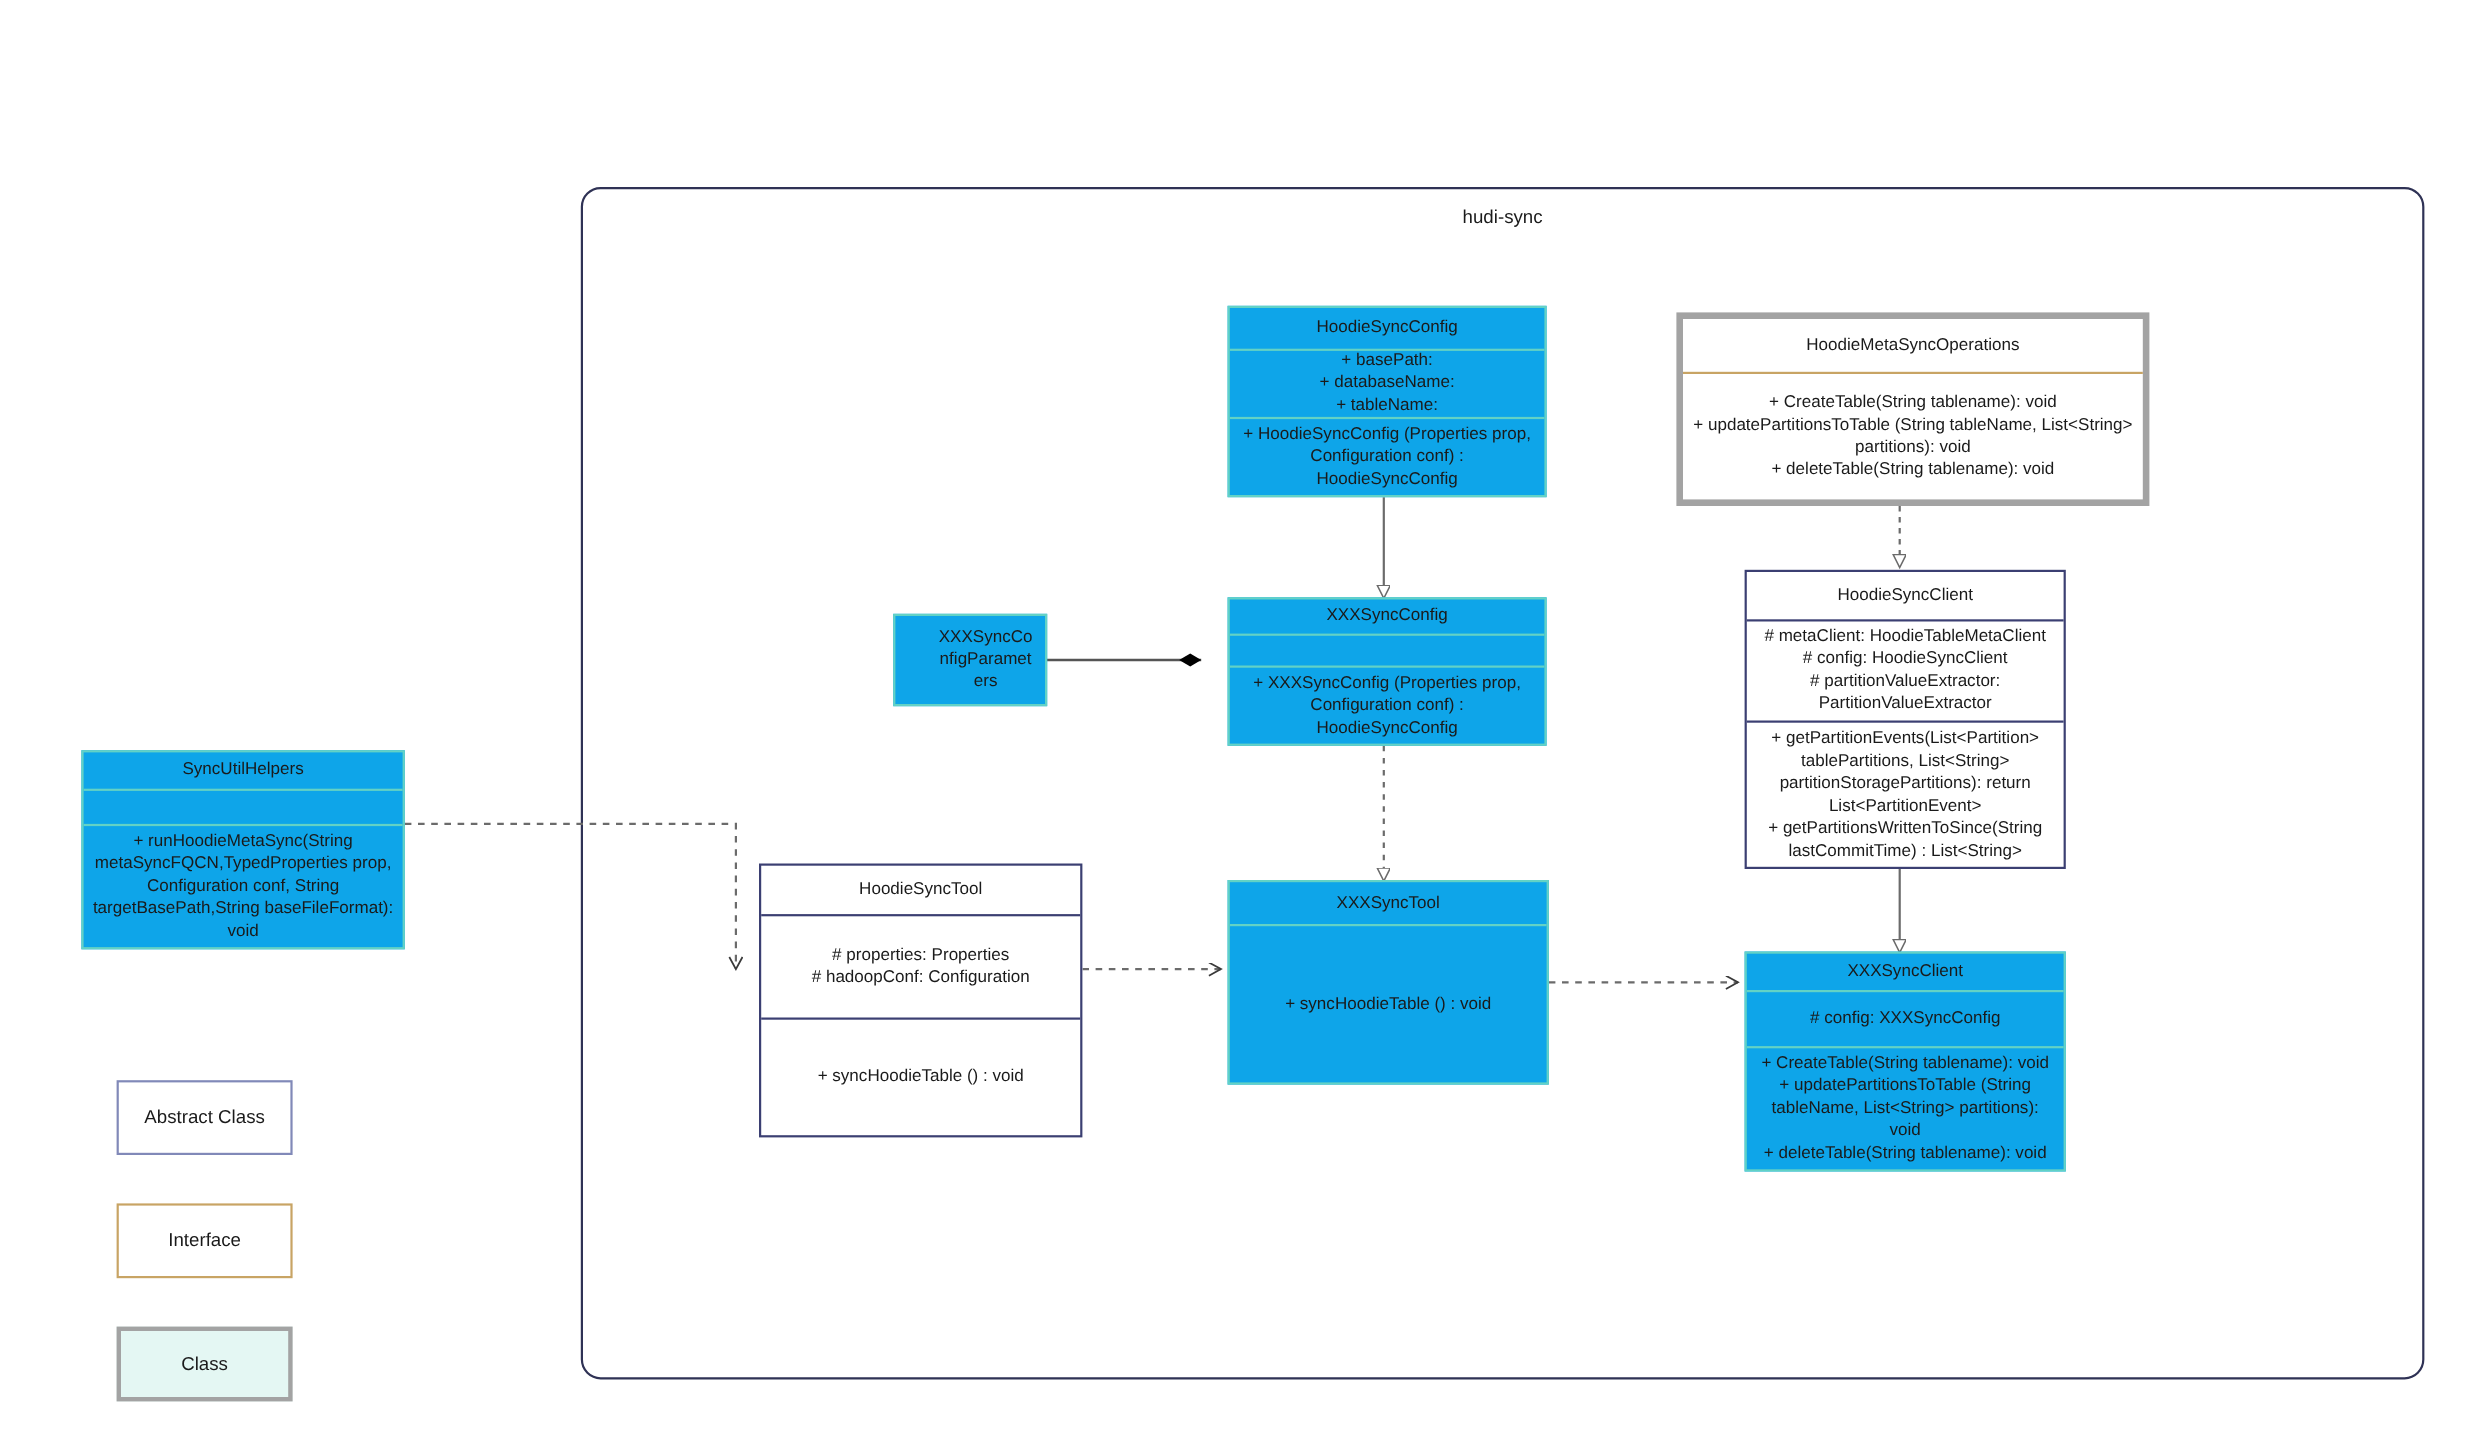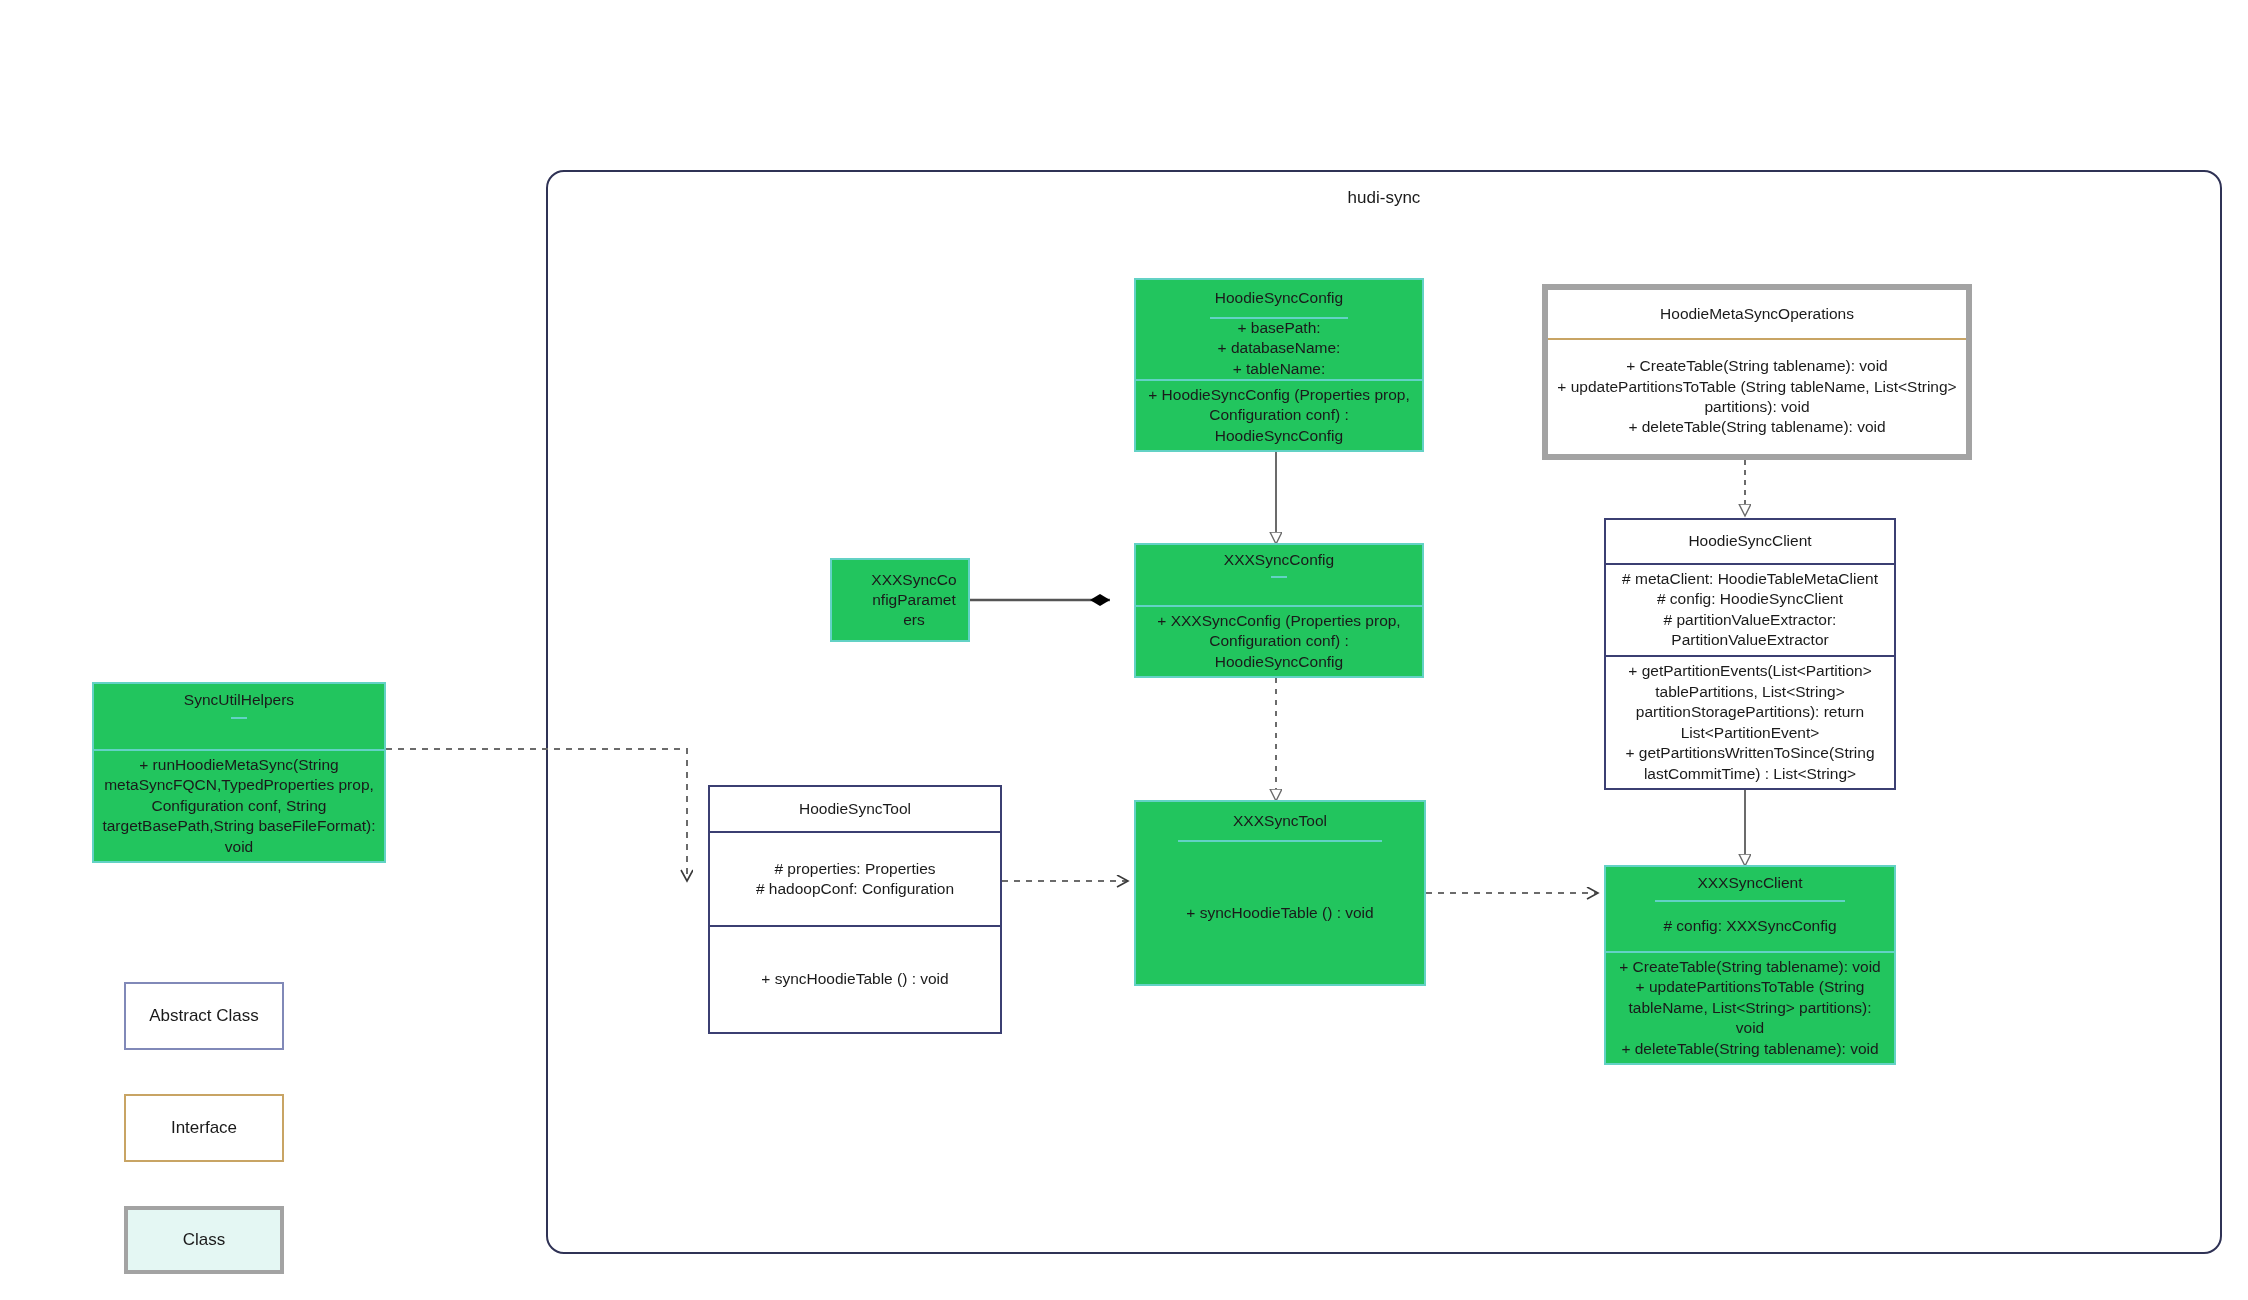--- a/index.html
+++ b/index.html
@@ -10,21 +10,21 @@
   body {
     width: 2248px;
     height: 1300px;
     position: relative;
     overflow: hidden;
     font-family: "Liberation Sans", sans-serif;
     color: #1a1a1a;
   }
   #canvas {
     position: absolute;
-    left: 18px; top: 0;
+    left: 0; top: 0;
     width: 1916px;
     height: 1300px;
   }
   #svg-layer {
     position: absolute;
     left: 0; top: 0;
     width: 2248px;
     height: 1300px;
     pointer-events: none;
   }
@@ -62,23 +62,22 @@
     padding: 4px 8px;
     line-height: 1.32;
     white-space: pre-line;
   }
   .uml .name {
     font-size: 16.5px;
   }
 
   
   .uml.klass {
-    background: #22c55e;
+    background: #0ea5e9;
     border: 2px solid #63d2c5;
-    align-items: center;
   }
   .uml.klass .compartment + .compartment {
     border-top: 2px solid #63d2c5;
   }
   .uml.klass .compartment { font-size: 15.5px; }
 
   
   .uml.abstract {
     background: #ffffff;
     border: 2px solid #3b3f72;

